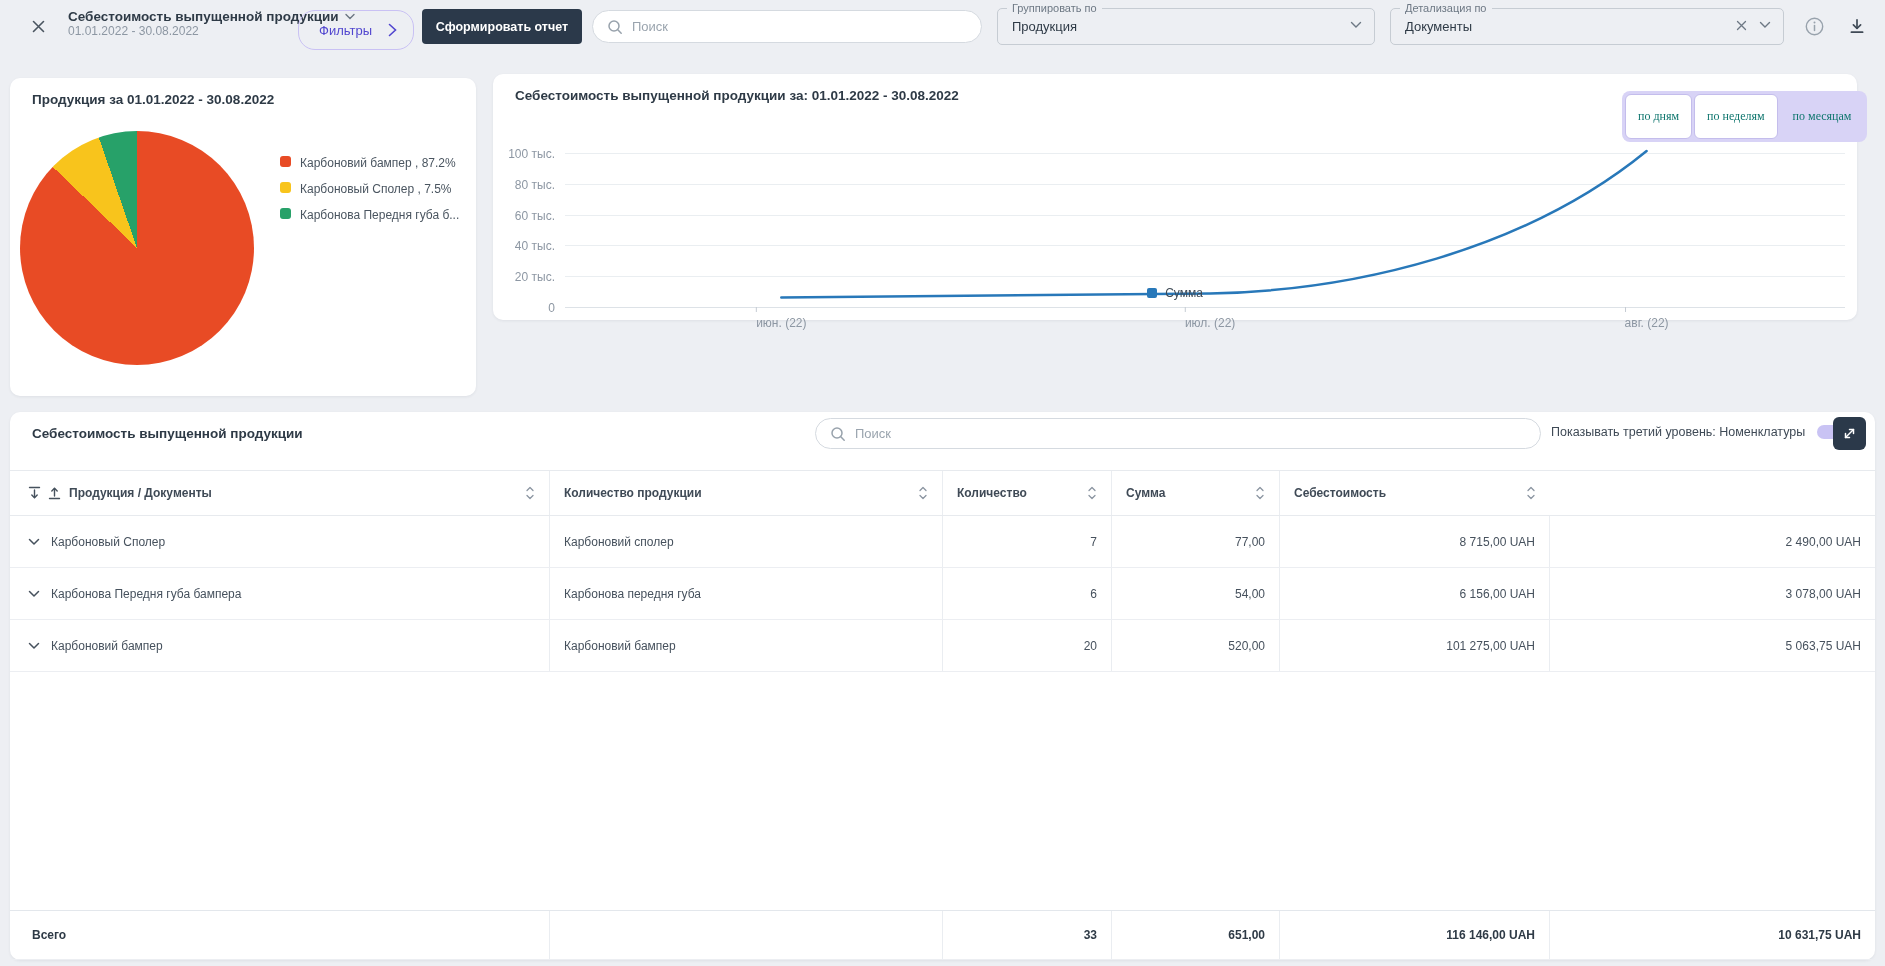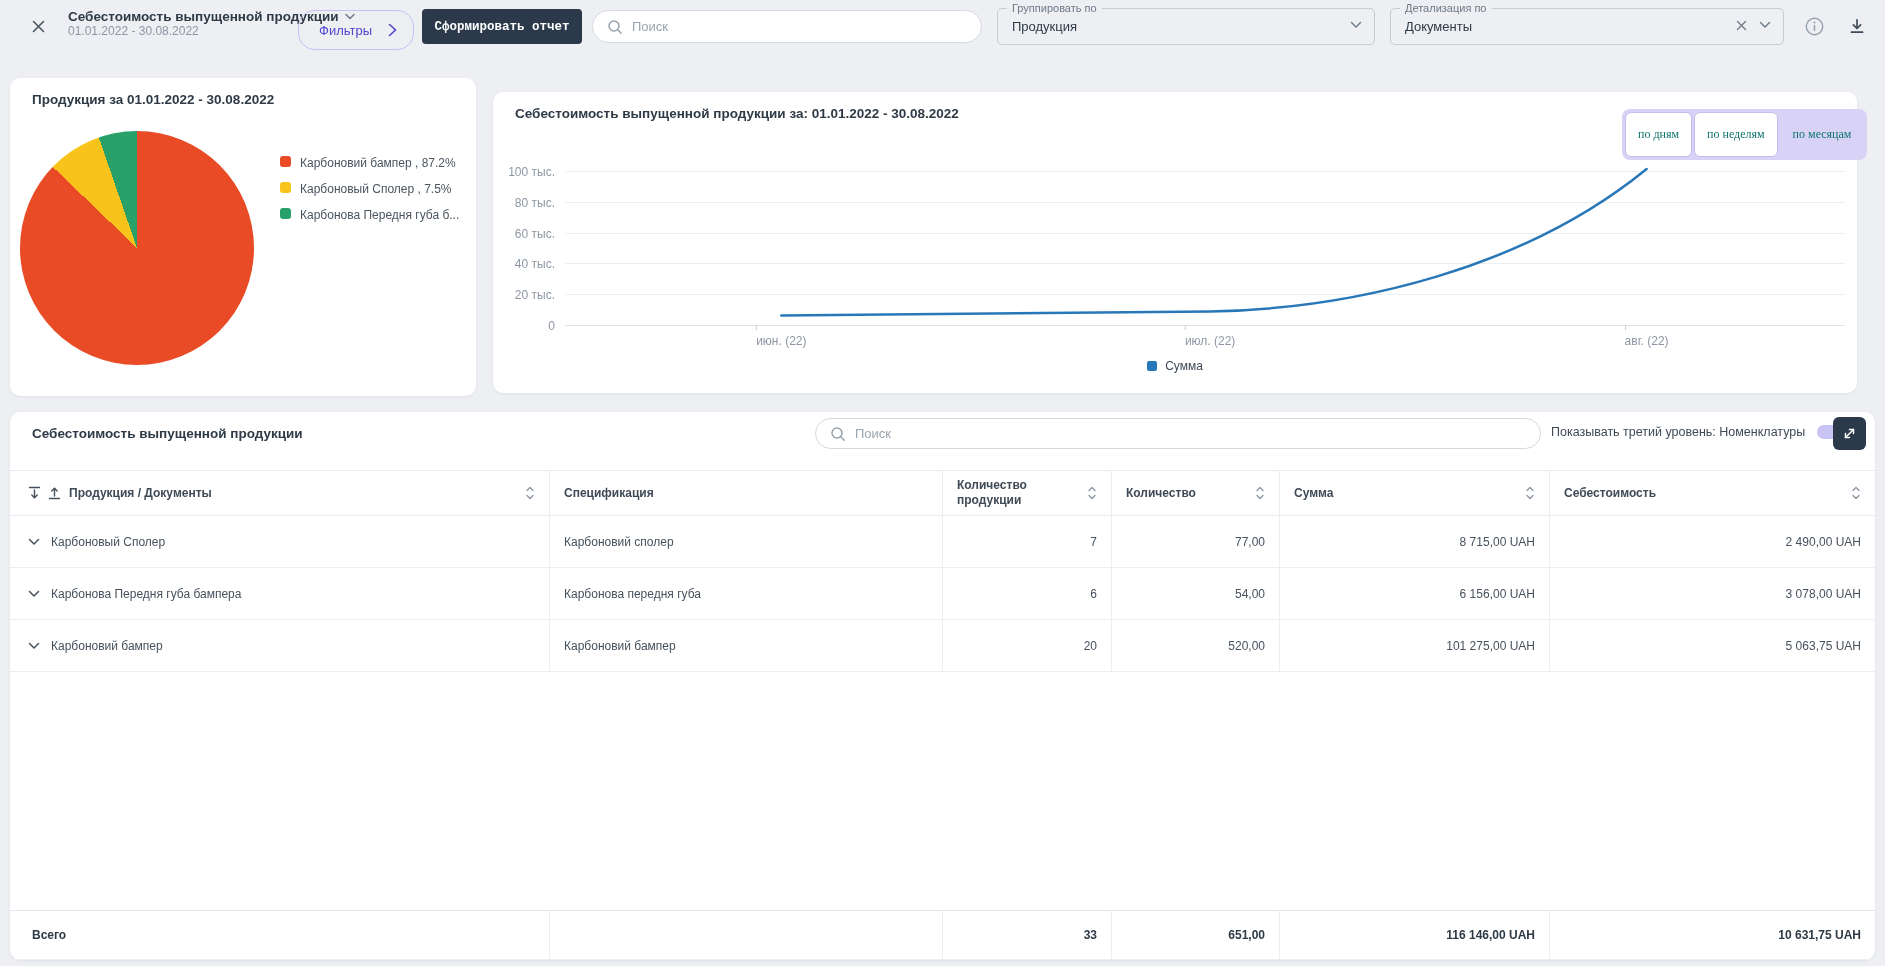--- a/index.html
+++ b/index.html
@@ -16,21 +16,21 @@
   
   .topbar{position:absolute;left:0;top:0;width:100%;height:56px}
   .icon-btn{background:none;border:none;cursor:pointer;position:absolute;display:flex;align-items:center;justify-content:center}
   .close-btn{left:26px;top:14px;width:24px;height:24px}
   .title-wrap{position:absolute;left:68px;top:9px}
   .title-line{display:flex;align-items:center;gap:6px;font-size:13.5px;font-weight:700;color:#2e3a46;white-space:nowrap}
   .date-range{font-size:12px;color:#8d97a3}
   .filters-btn{position:absolute;left:298px;top:10px;height:40px;padding:0 16px 0 20px;border-radius:17px;
     border:1px solid #c9c1f4;background:#fff0;color:#5146cf;font-size:13px;display:flex;align-items:center;gap:16px;cursor:pointer;font-family:inherit}
   .generate-btn{position:absolute;left:422px;top:9px;width:160px;height:35px;border:none;border-radius:4px;
-    background:#2b394a;color:#fff;font-size:12.5px;font-weight:700;cursor:pointer;font-family:Liberation Mono, monospace}
+    background:#2b394a;color:#fff;font-size:12.5px;font-weight:700;cursor:pointer;font-family:Liberation Sans, sans-serif}
   .search{display:flex;align-items:center;gap:9px;background:#fff;border:1px solid #d5dae0;border-radius:17px;padding:0 14px}
   .search input{border:none;outline:none;flex:1;font-size:13px;color:#3f4a56;background:transparent;font-family:inherit}
   .search input::placeholder{color:#9aa4ae}
   .topbar-search{position:absolute;left:592px;top:10px;width:390px;height:33px}
   .select{position:absolute;height:37px;top:8px;border:1px solid #c6ccd3;border-radius:5px}
   .select .flabel{position:absolute;top:-7px;left:9px;background:#edeff3;padding:0 5px;font-size:11px;color:#6d7884;white-space:nowrap}
   .select .fvalue{position:absolute;left:14px;top:10px;font-size:13px;color:#2e3a46;white-space:nowrap}
   .select .chev{position:absolute;right:12px;top:12px}
   .select .clear{position:absolute;right:36px;top:11px;cursor:pointer}
   .group-select{left:997px;width:378px}
@@ -43,21 +43,21 @@
   .card h2{font-size:13.5px;font-weight:700;color:#2e3a46;position:absolute;left:22px;top:14px;white-space:nowrap}
 
   
   .pie-card{left:10px;top:78px;width:466px;height:318px}
   .pie{position:absolute;left:10px;top:53px;width:234px;height:234px;border-radius:50%;cursor:pointer}
   .pie-legend{position:absolute;left:270px;top:78px;list-style:none}
   .pie-legend li{display:flex;align-items:flex-start;gap:9px;height:26px;font-size:12px;color:#4a5560;cursor:pointer;white-space:nowrap}
   .sw{display:inline-block;width:11px;height:11px;border-radius:3px;flex:none}
 
   
-  .line-card{left:493px;top:92px;width:1364px;height:301px}
+  .line-card{left:493px;top:74px;width:1364px;height:246px}
   .tabs{position:absolute;left:1129px;top:17px;display:flex;gap:2px;background:#d8d3f6;border-radius:8px;padding:3px}
   .tab{border:1px solid #c4bdec;background:#fff;border-radius:6px;color:#0f766e;font-size:12px;padding:14px 12px;cursor:pointer;font-family:Liberation Serif, serif;white-space:nowrap}
   .tab.selected{background:transparent;border-color:transparent}
   .plot{position:absolute;left:72px;top:79px;width:1280px;height:154px}
   .gridrow{position:absolute;left:0;right:0;height:0;border-top:1px solid #eaeef1}
   .gridrow.axis{border-top-color:#dde2e7}
   .ylab{position:absolute;right:calc(100% + 10px);top:-7px;font-size:12px;color:#8d97a3;white-space:nowrap}
   .xtick{position:absolute;top:100%;transform:translateX(-50%);display:flex;flex-direction:column;align-items:flex-start;gap:4px}
   .xtick i{width:1px;height:5px;background:#c6ccd3}
   .xtick span{font-size:12px;color:#8d97a3;white-space:nowrap}
@@ -273,23 +273,20 @@
               <path d="M3.8 5 L6.5 2.2 L9.2 5" fill="none" stroke="#46515d" stroke-width="1.4" stroke-linecap="round" stroke-linejoin="round"></path>
             </svg>
         </span>
         <span>Продукция / Документы</span>
         <svg class="sort" width="10" height="16" viewBox="0 0 10 16">
             <path d="M2 5.5 L5 2.5 L8 5.5" fill="none" stroke="#8b95a1" stroke-width="1.3" stroke-linecap="round" stroke-linejoin="round"></path>
             <path d="M2 10.5 L5 13.5 L8 10.5" fill="none" stroke="#8b95a1" stroke-width="1.3" stroke-linecap="round" stroke-linejoin="round"></path>
           </svg>
       </div>
       <div class="tcell">
-        <span>Спецификация</span>
-      </div>
-      <div class="tcell">
         <span>Количество продукции</span>
         <svg class="sort" width="10" height="16" viewBox="0 0 10 16">
             <path d="M2 5.5 L5 2.5 L8 5.5" fill="none" stroke="#8b95a1" stroke-width="1.3" stroke-linecap="round" stroke-linejoin="round"></path>
             <path d="M2 10.5 L5 13.5 L8 10.5" fill="none" stroke="#8b95a1" stroke-width="1.3" stroke-linecap="round" stroke-linejoin="round"></path>
           </svg>
       </div>
       <div class="tcell">
         <span>Количество</span>
         <svg class="sort" width="10" height="16" viewBox="0 0 10 16">
             <path d="M2 5.5 L5 2.5 L8 5.5" fill="none" stroke="#8b95a1" stroke-width="1.3" stroke-linecap="round" stroke-linejoin="round"></path>

